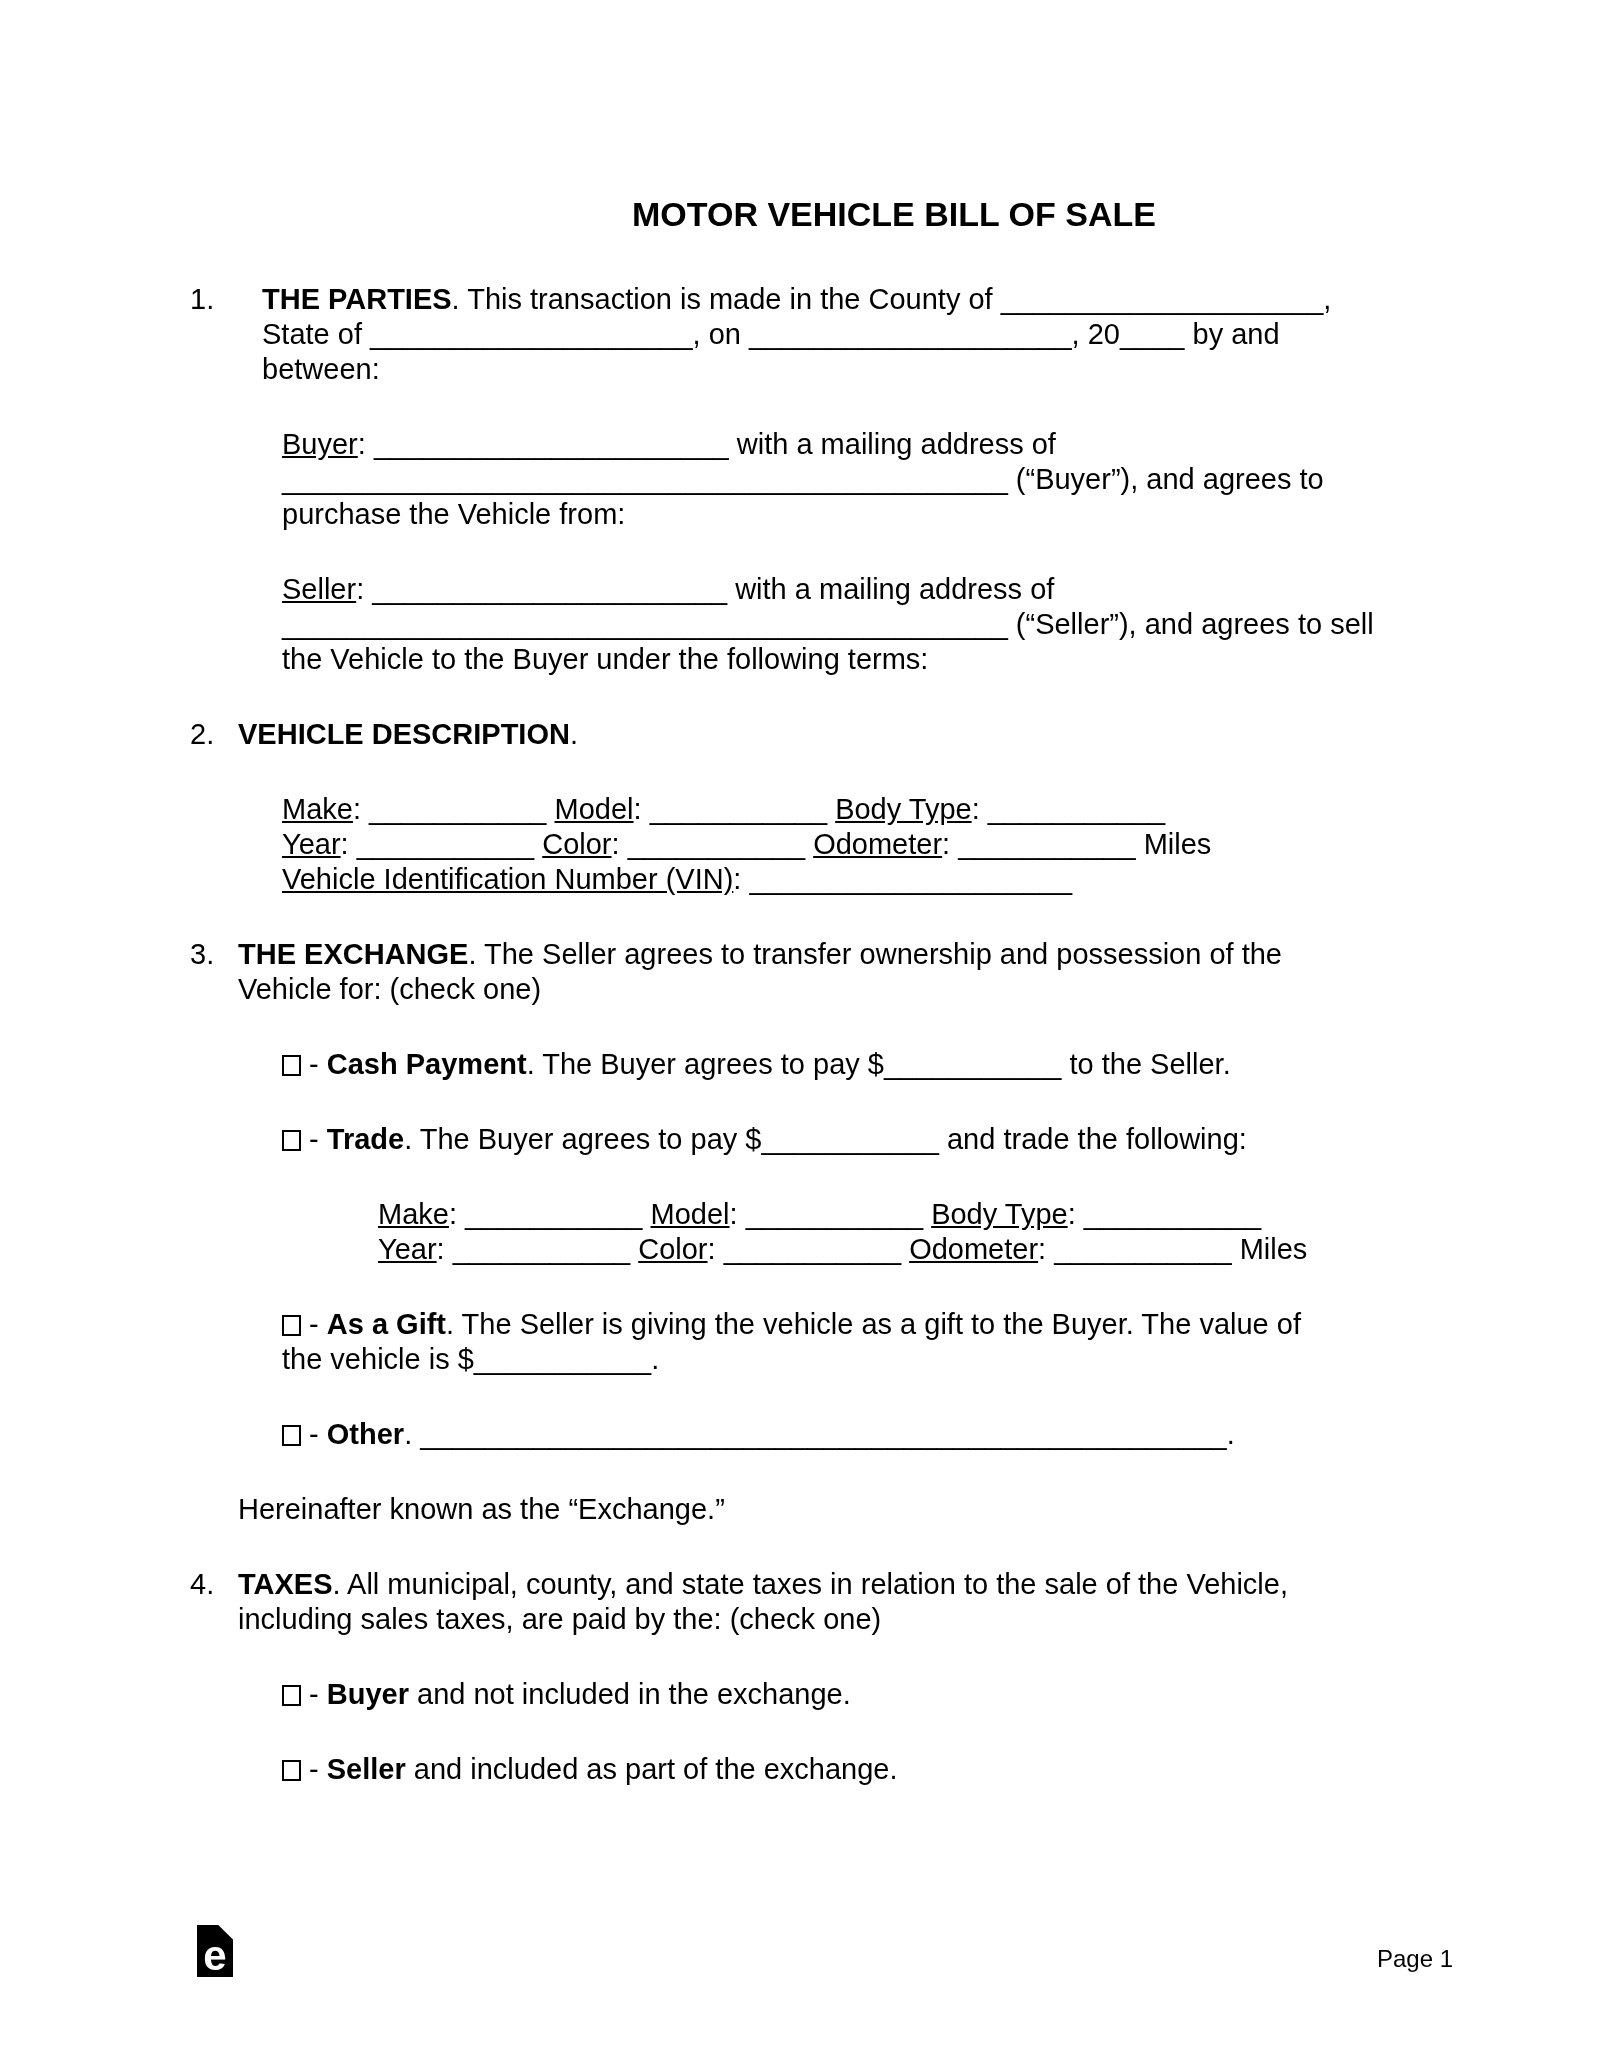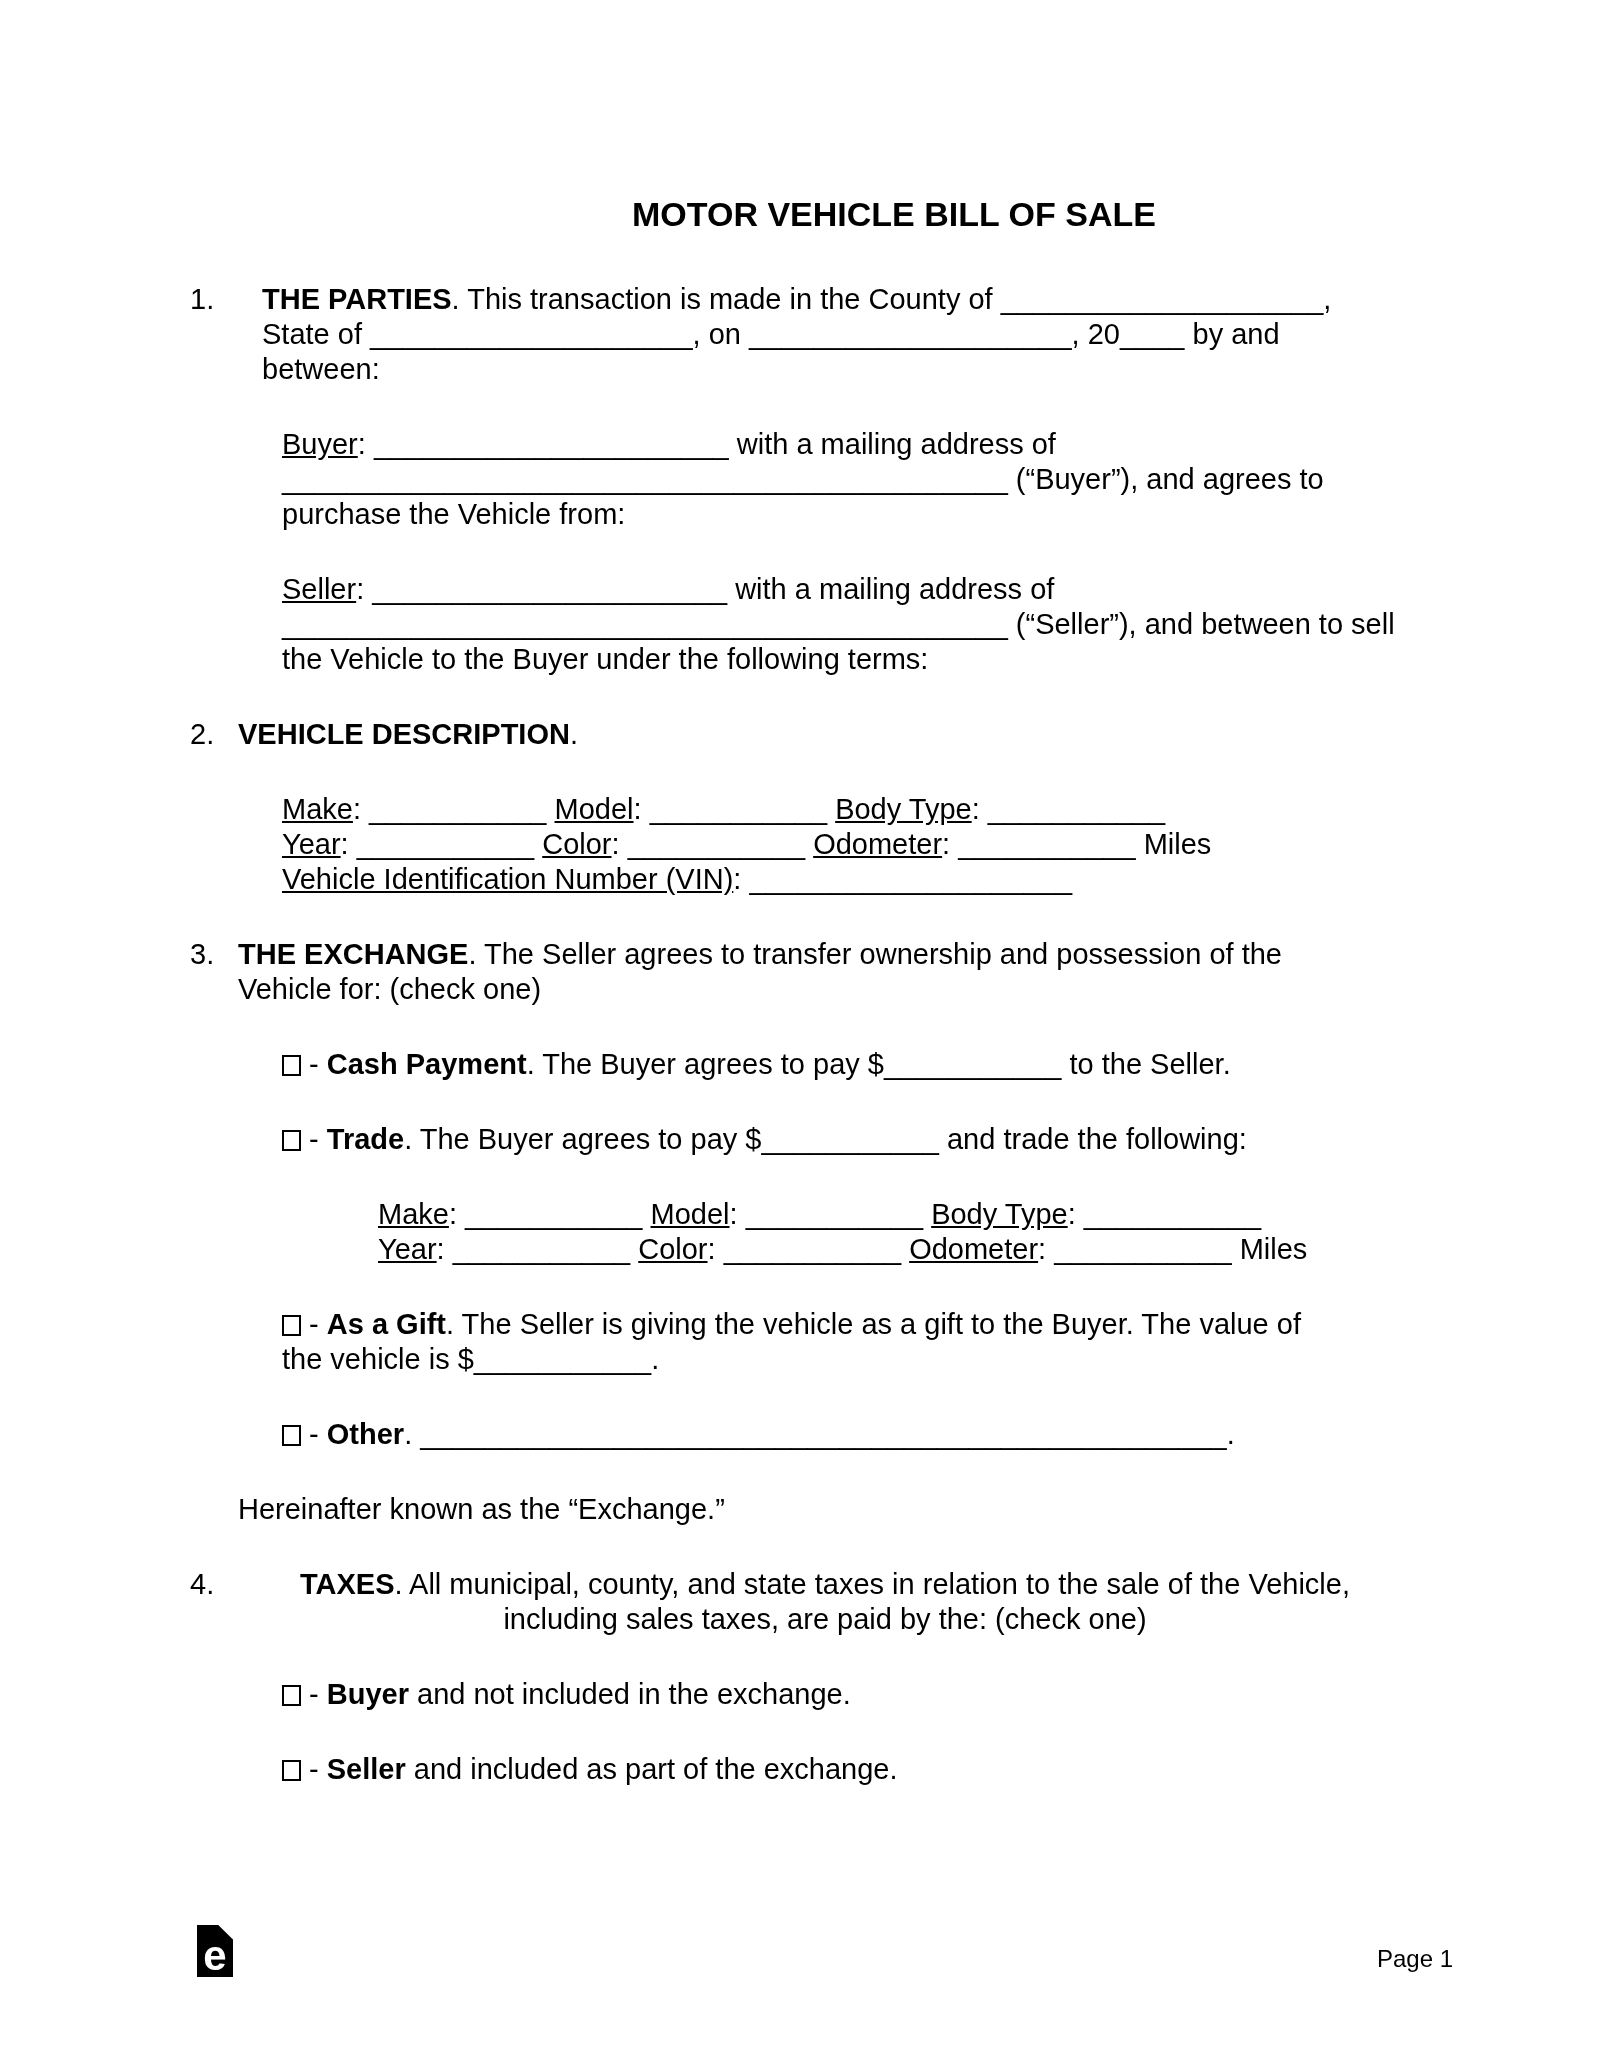--- a/index.html
+++ b/index.html
@@ -70,21 +70,21 @@
       <div class="block">
         <div class="lines" style="margin-left: 94px;">
           <div class="line"><span class="ul">Buyer</span><span>: </span><span>______________________</span><span> with a mailing address of</span></div>
           <div class="line"><span>_____________________________________________</span><span> (“Buyer”), and agrees to</span></div>
           <div class="line"><span>purchase the Vehicle from:</span></div>
         </div>
       </div>
       <div class="block">
         <div class="lines" style="margin-left: 94px;">
           <div class="line"><span class="ul">Seller</span><span>: </span><span>______________________</span><span> with a mailing address of</span></div>
-          <div class="line"><span>_____________________________________________</span><span> (“Seller”), and between to sell</span></div>
+          <div class="line"><span>_____________________________________________</span><span> (“Seller”), and agrees to sell</span></div>
           <div class="line"><span>the Vehicle to the Buyer under the following terms:</span></div>
         </div>
       </div>
       <div class="block">
         <span class="num">2.</span>
         <div class="lines" style="margin-left: 50px;">
           <div class="line"><span class="bold">VEHICLE DESCRIPTION</span><span>.</span></div>
         </div>
       </div>
       <div class="block">
@@ -128,21 +128,21 @@
           <div class="line"><span class="checkbox"></span><span> - </span><span class="bold">Other</span><span>. </span><span>__________________________________________________</span><span>.</span></div>
         </div>
       </div>
       <div class="block">
         <div class="lines" style="margin-left: 50px;">
           <div class="line"><span>Hereinafter known as the “Exchange.”</span></div>
         </div>
       </div>
       <div class="block">
         <span class="num">4.</span>
-        <div class="lines" style="margin-left: 50px; text-align: center;">
+        <div class="lines" style="margin-left: 50px;">
           <div class="line"><span class="bold">TAXES</span><span>. All municipal, county, and state taxes in relation to the sale of the Vehicle,</span></div>
           <div class="line"><span>including sales taxes, are paid by the: (check one)</span></div>
         </div>
       </div>
       <div class="block">
         <div class="lines" style="margin-left: 94px;">
           <div class="line"><span class="checkbox"></span><span> - </span><span class="bold">Buyer</span><span> and not included in the exchange.</span></div>
         </div>
       </div>
       <div class="block">

